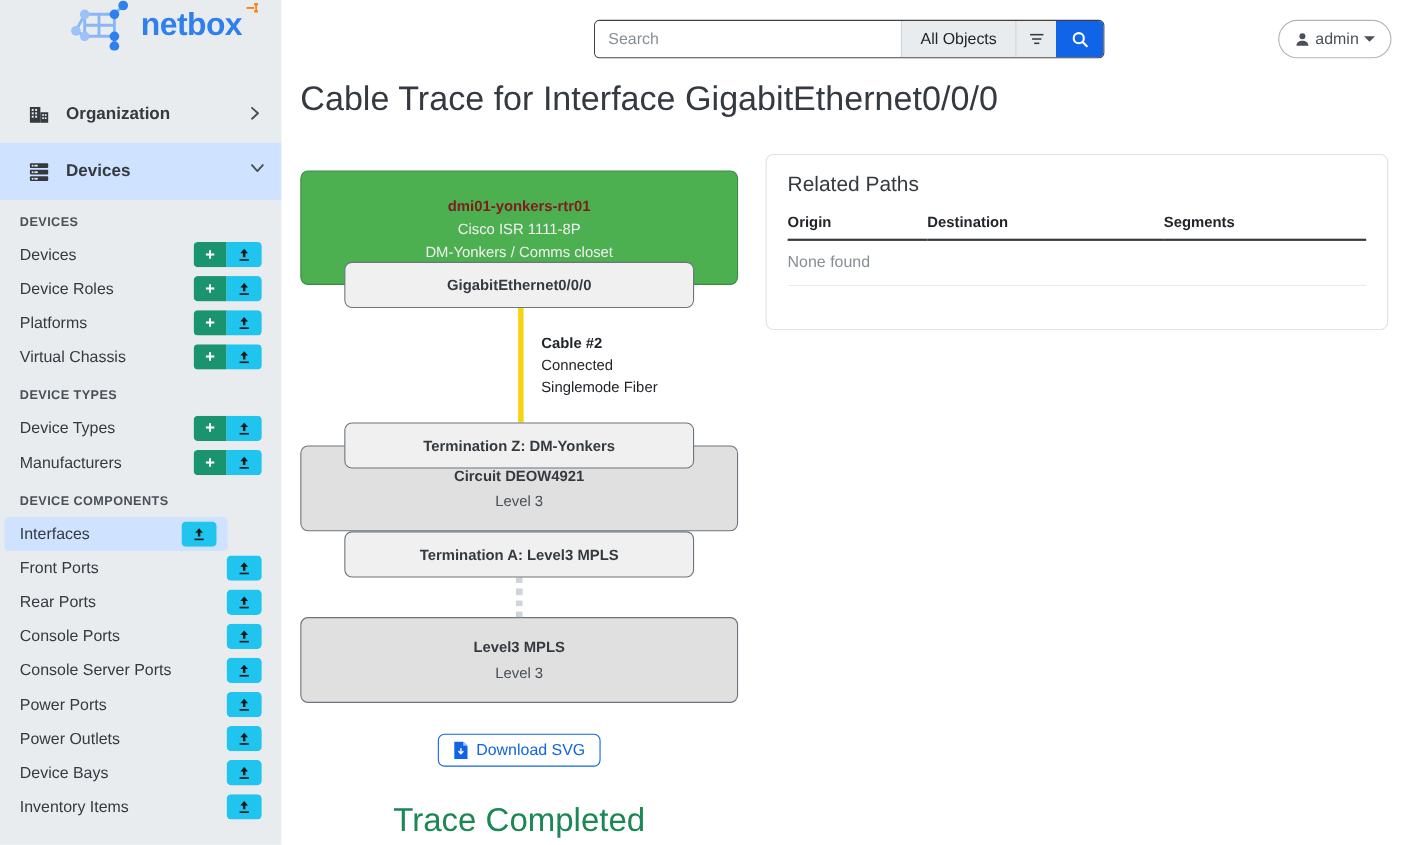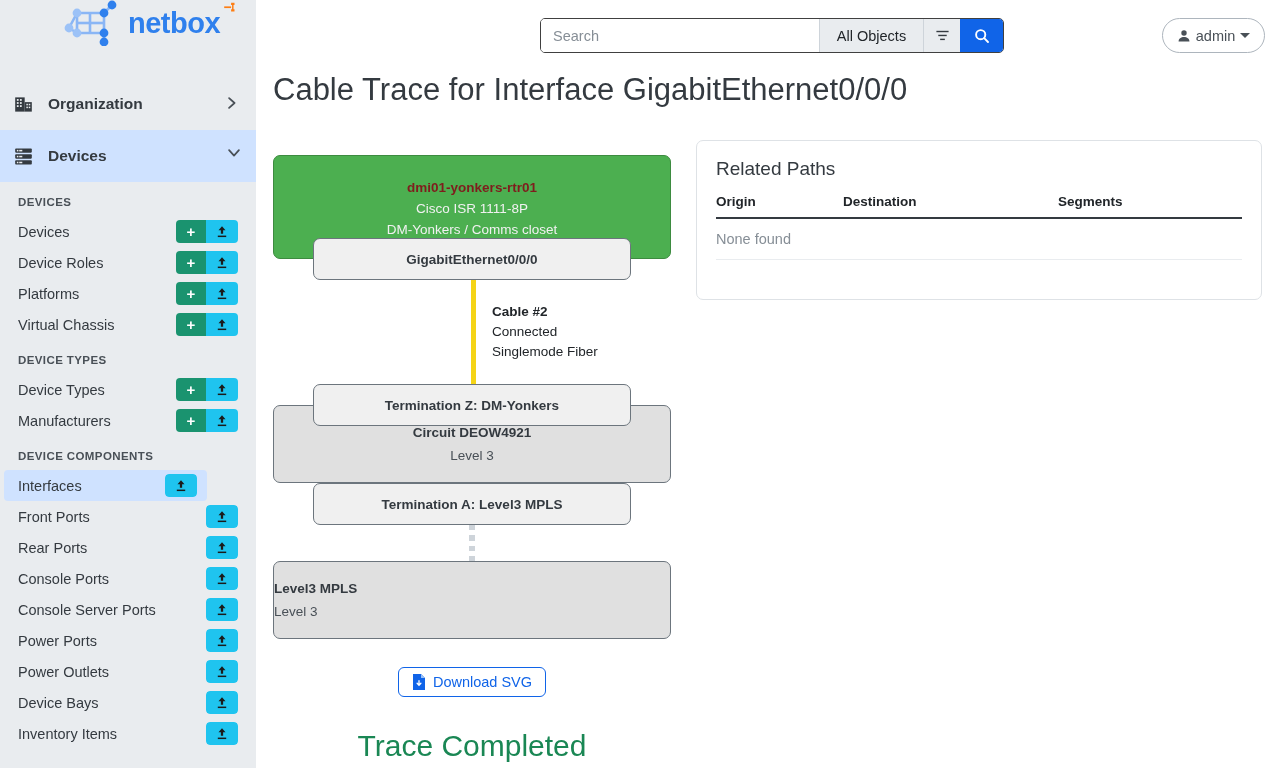--- a/index.html
+++ b/index.html
@@ -26,21 +26,21 @@
   .brand-logo { display: flex; align-items: center; gap: 6px; }
   .brand-word {
     font-size: 29px; font-weight: 700; color: #2f80ed;
     letter-spacing: -0.5px; line-height: 1;
   }
   .pin-icon { margin-left: auto; }
 
   .nav-group {
     height: 52px;
     display: flex; align-items: center;
-    padding: 0 16px 0 14px;
+    padding: 0 16px 0 26px;
     cursor: pointer;
   }
   .nav-group.active { background: #cfe2ff; }
   .nav-group .ng-icon { width: 30px; display:flex; align-items:center; }
   .nav-group .ng-label {
     font-size: 15.5px; font-weight: 700; color: #343a40;
     margin-left: 4px;
   }
   .nav-group .ng-chev { margin-left: auto; color: #495057; font-size: 13px; }
 
@@ -196,21 +196,21 @@
     height: 36px; display: flex; flex-direction: column;
     align-items: center; justify-content: center; gap: 5px;
   }
   .dotline i { display:block; width:6px; height:6px; background:#ced4da; }
 
   .node-provider {
     width: 398px; height: 78px;
     background: #e0e0e0;
     border: 1px solid #6c757d; border-radius: 7px;
     display: flex; flex-direction: column;
-    justify-content: center;
+    align-items: center; justify-content: center;
   }
   .np-name { font-size: 13.5px; font-weight: 700; color:#343a40; }
   .np-sub  { font-size: 13.5px; color:#495057; margin-top: 8px; }
 
   .dl-wrap { display:flex; justify-content:center; margin-top: 28px; }
   .dl-btn {
     display:flex; align-items:center; gap:7px;
     height: 30px; padding: 0 13px;
     border: 1px solid #1064e8; border-radius: 6px;
     background:#fff; color:#1064e8; font-size: 14.5px;

